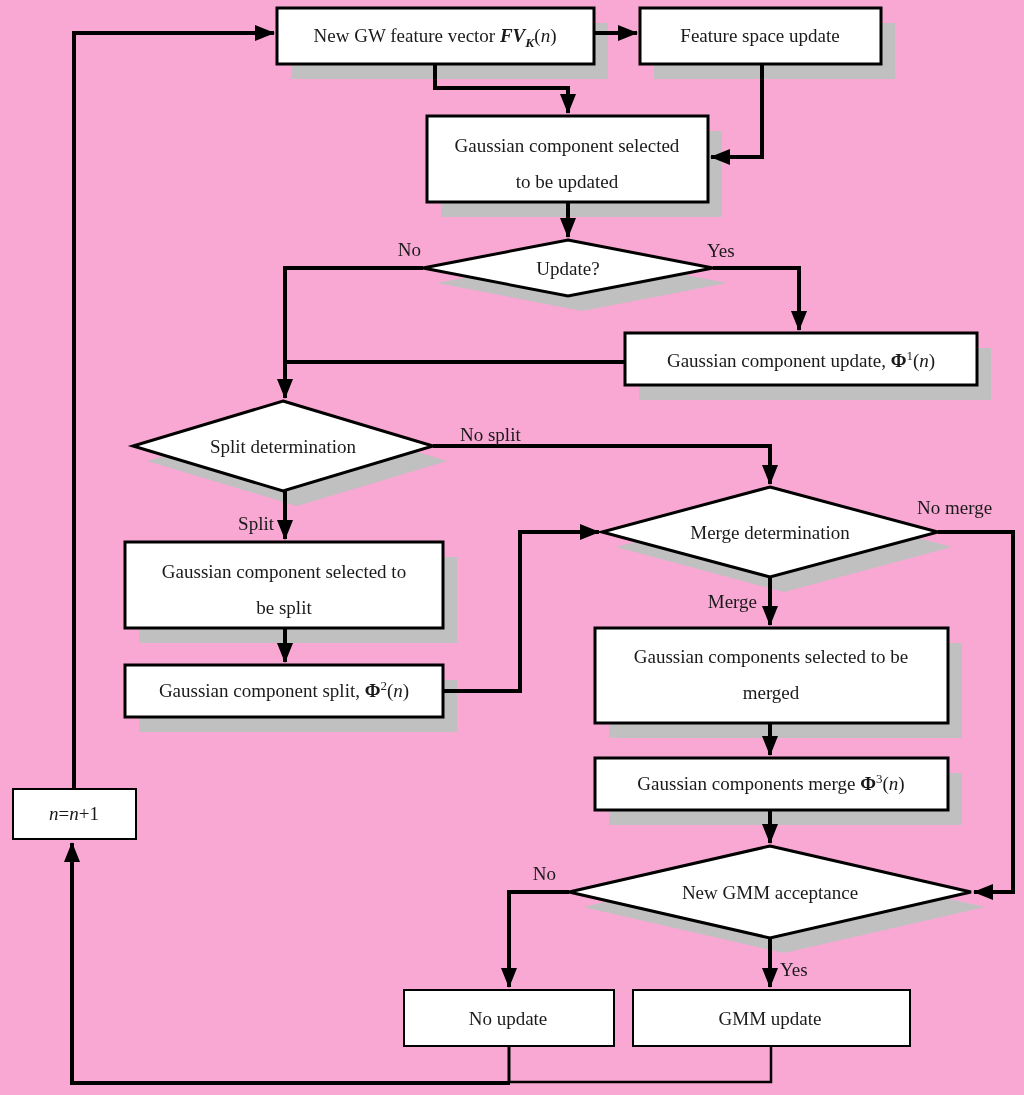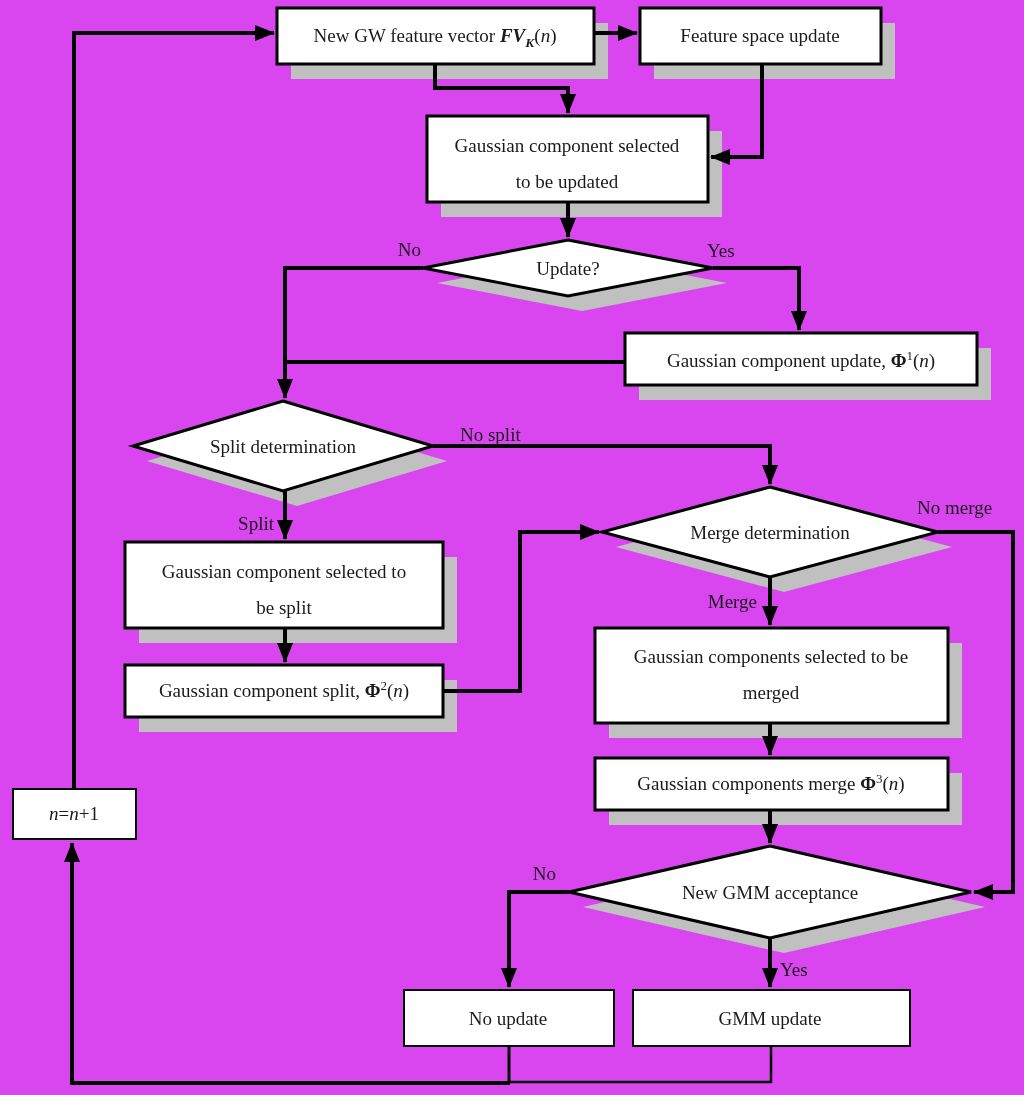--- a/index.html
+++ b/index.html
@@ -1,16 +1,16 @@
 <!DOCTYPE html>
 <html><head>
 <meta charset="utf-8">
 <style>
   html,body{margin:0;padding:0;background:#ffffff;}
-  #stage{position:relative;width:1024px;height:1095px;background:#d946ef;overflow:hidden;}
+  #stage{position:relative;width:1024px;height:1095px;background:#f9a8d4;overflow:hidden;}
   svg{display:block;}
   text{font-family:"Liberation Serif","DejaVu Serif",serif;font-size:19px;fill:#1a1a1a;}
   .conn{fill:none;stroke-linejoin:miter;stroke-linecap:butt;}
   .w4{stroke-width:4;}
   .w3{stroke-width:3;}
   .w25{stroke-width:2.5;}
   .shape{stroke:#000000;}
   .b3{stroke-width:3;}
   .b2{stroke-width:2;}
   .shadow{stroke:none;}

